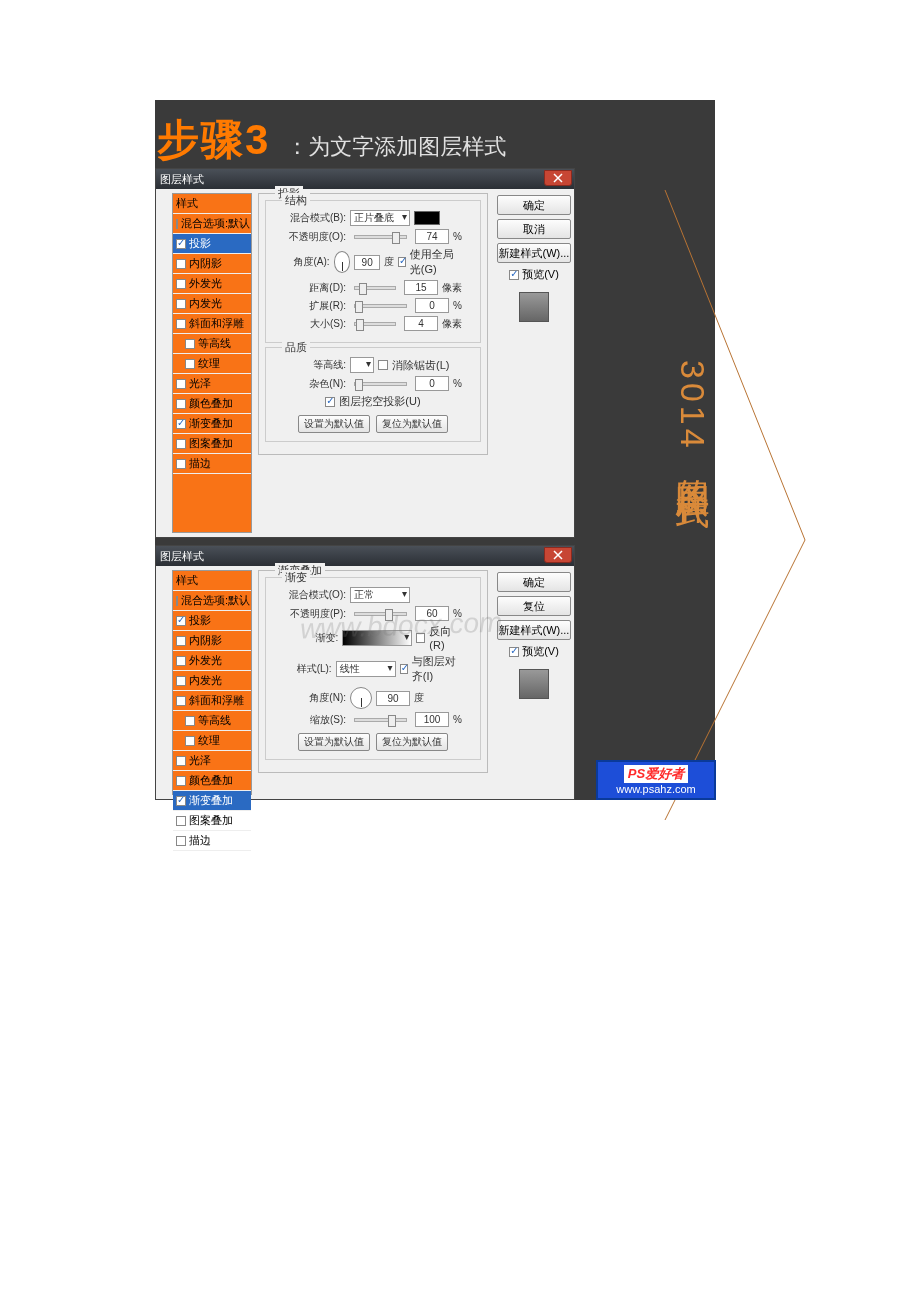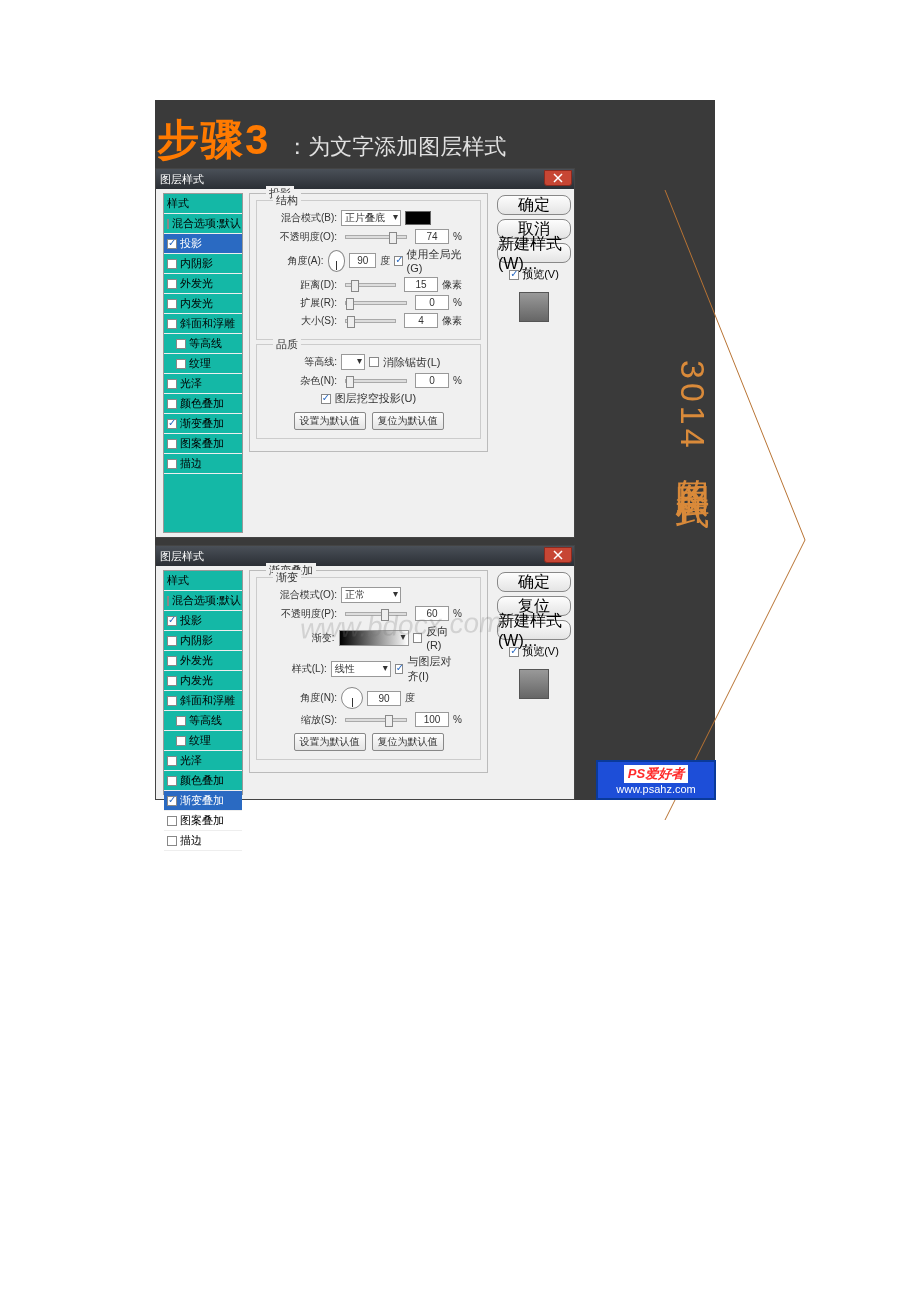--- a/index.html
+++ b/index.html
@@ -8,42 +8,42 @@
 .step-hdr{position:absolute;left:0;top:0;width:592px;height:60px;display:flex;align-items:baseline;padding:12px 0 0 2px}
 .step-num{font-size:42px;font-weight:700;color:#ff7a00;letter-spacing:2px}
 .step-txt{font-size:22px;color:#e0e0e0;margin-left:16px}
 .dlg{position:absolute;background:#f0f0f0;border:1px solid #444;width:420px}
 .dlg1{left:0;top:68px;height:370px}
 .dlg2{left:0;top:445px;height:255px}
 .titlebar{height:20px;background:linear-gradient(#4a5058,#2b2f35);color:#fff;font-size:11px;display:flex;align-items:center;padding:0 4px;position:relative}
 .closebtn{position:absolute;right:2px;top:1px;width:28px;height:16px;background:#c74634;border:1px solid #8a2a1f;border-radius:0 0 3px 3px;display:flex;align-items:center;justify-content:center}
 .closebtn svg{width:10px;height:10px}
 .dlgbody{display:flex;height:calc(100% - 20px)}
-.sidelist{width:80px;border:1px solid #999;background:#14b8a6;margin:4px 0 4px 7px;font-size:11px}
+.sidelist{width:80px;border:1px solid #999;background:#f97316;margin:4px 0 4px 16px;font-size:11px}
 .sidelist div{padding:2px 3px;border-bottom:1px solid #eee;display:flex;align-items:center;gap:3px;white-space:nowrap}
 .sidelist .sel{background:#2a6ac2;color:#fff}
 .sidelist .ind{padding-left:12px}
 .ck{width:10px;height:10px;border:1px solid #888;background:#fff;display:inline-block;position:relative}
 .ck.on::after{content:"✓";position:absolute;top:-3px;left:0;font-size:10px;color:#2a6ac2}
 .center{flex:1;padding:4px 6px;font-size:11px;color:#333}
 .grp{border:1px solid #bbb;padding:6px 6px 8px;margin-bottom:4px;position:relative}
 .grp>.lbl{position:absolute;top:-8px;left:16px;background:#f0f0f0;padding:0 3px;font-size:11px}
 .row{display:flex;align-items:center;margin:3px 12px;gap:4px}
 .row .k{width:62px;text-align:right;font-size:10px}
 .sel-box{border:1px solid #999;background:#fff;height:16px;padding:0 14px 0 3px;font-size:10px;position:relative;min-width:60px;display:flex;align-items:center}
 .sel-box::after{content:"▾";position:absolute;right:2px;top:0;font-size:10px}
 .sw{width:26px;height:14px;border:1px solid #666;background:#000;display:inline-block}
 .slider{flex:1;height:4px;background:#ddd;border:1px solid #aaa;position:relative;margin:0 4px}
 .thumb{position:absolute;top:-4px;width:8px;height:12px;background:#eee;border:1px solid #888}
 .numbox{width:34px;height:15px;border:1px solid #999;background:#fff;font-size:10px;text-align:center;line-height:13px}
 .unit{font-size:10px}
 .dial{width:22px;height:22px;border:1px solid #888;border-radius:50%;background:#fff;position:relative;display:inline-block;vertical-align:middle}
 .dial::after{content:"";position:absolute;left:50%;top:50%;width:1px;height:9px;background:#333;transform-origin:top;transform:rotate(0deg)}
 .btns{width:80px;padding:6px 4px;display:flex;flex-direction:column;gap:4px;align-items:center}
-.btn{width:74px;height:20px;border:1px solid #888;background:linear-gradient(#fdfdfd,#e4e4e4);font-size:16px;display:flex;align-items:center;justify-content:center;border-radius:8px}
+.btn{width:74px;height:20px;border:1px solid #888;background:linear-gradient(#fdfdfd,#e4e4e4);font-size:11px;display:flex;align-items:center;justify-content:center;border-radius:2px}
 .btn-sm{width:72px;height:18px;border:1px solid #888;background:linear-gradient(#fdfdfd,#e4e4e4);font-size:10px;display:flex;align-items:center;justify-content:center;border-radius:2px}
 .prevrow{display:flex;align-items:center;gap:3px;font-size:11px}
 .prevsw{width:30px;height:30px;background:linear-gradient(#999,#666);border:1px solid #555;margin-top:6px}
 .ctr-btns{display:flex;gap:6px;justify-content:center;margin-top:6px}
 .vtext{position:absolute;left:670px;top:360px;writing-mode:vertical-rl;font-size:34px;color:#d98a3a;letter-spacing:4px}
 .watermark{position:absolute;left:596px;top:760px;width:120px;height:40px;border:2px solid #0a3a9a;background:#1d4ed8;color:#fff;font-size:12px;display:flex;flex-direction:column;align-items:center;justify-content:center}
 .watermark .l1{font-style:italic;font-weight:700;color:#ff2a2a;background:#fff;padding:0 4px;font-size:13px}
 .watermark .l2{font-size:11px}
 .diag{position:absolute;pointer-events:none}
 .wm2{position:absolute;left:300px;top:610px;font-size:28px;color:rgba(120,120,120,.25);font-style:italic;transform:rotate(-2deg)}

